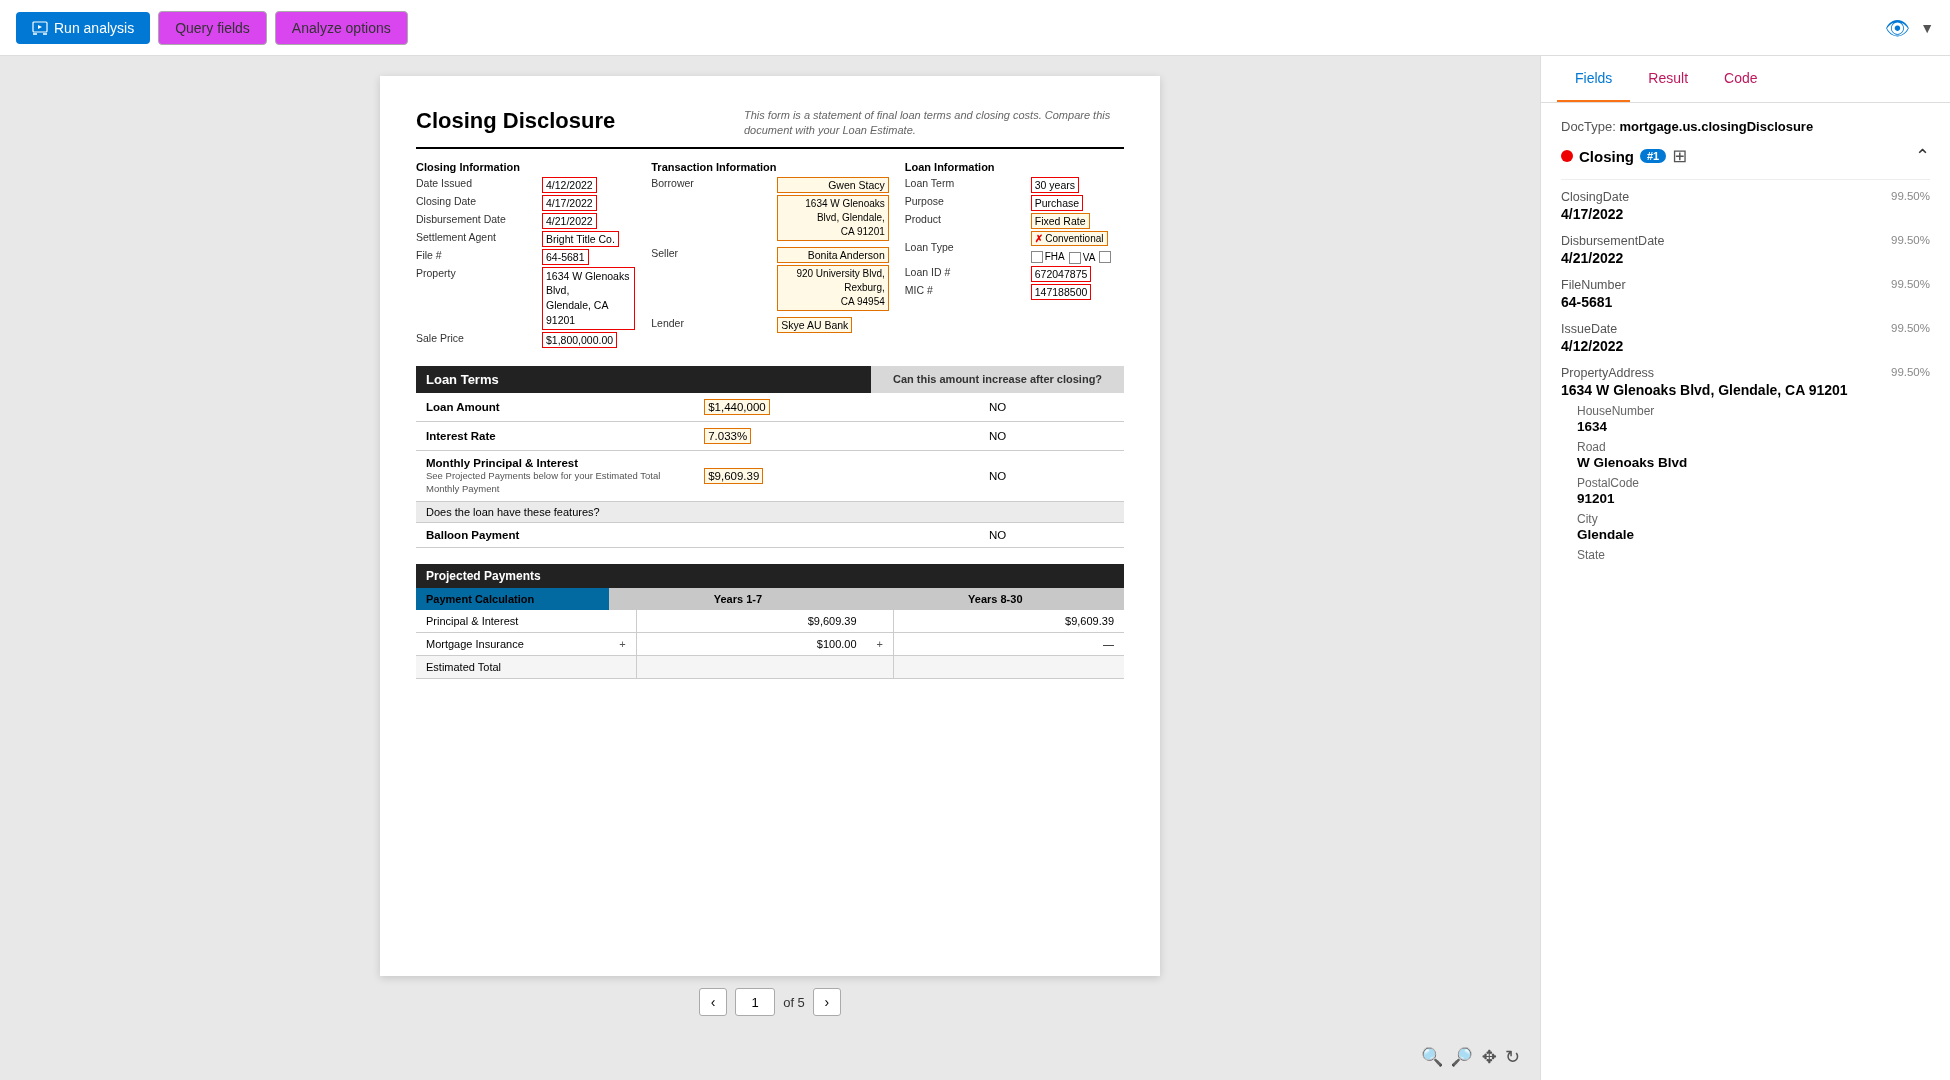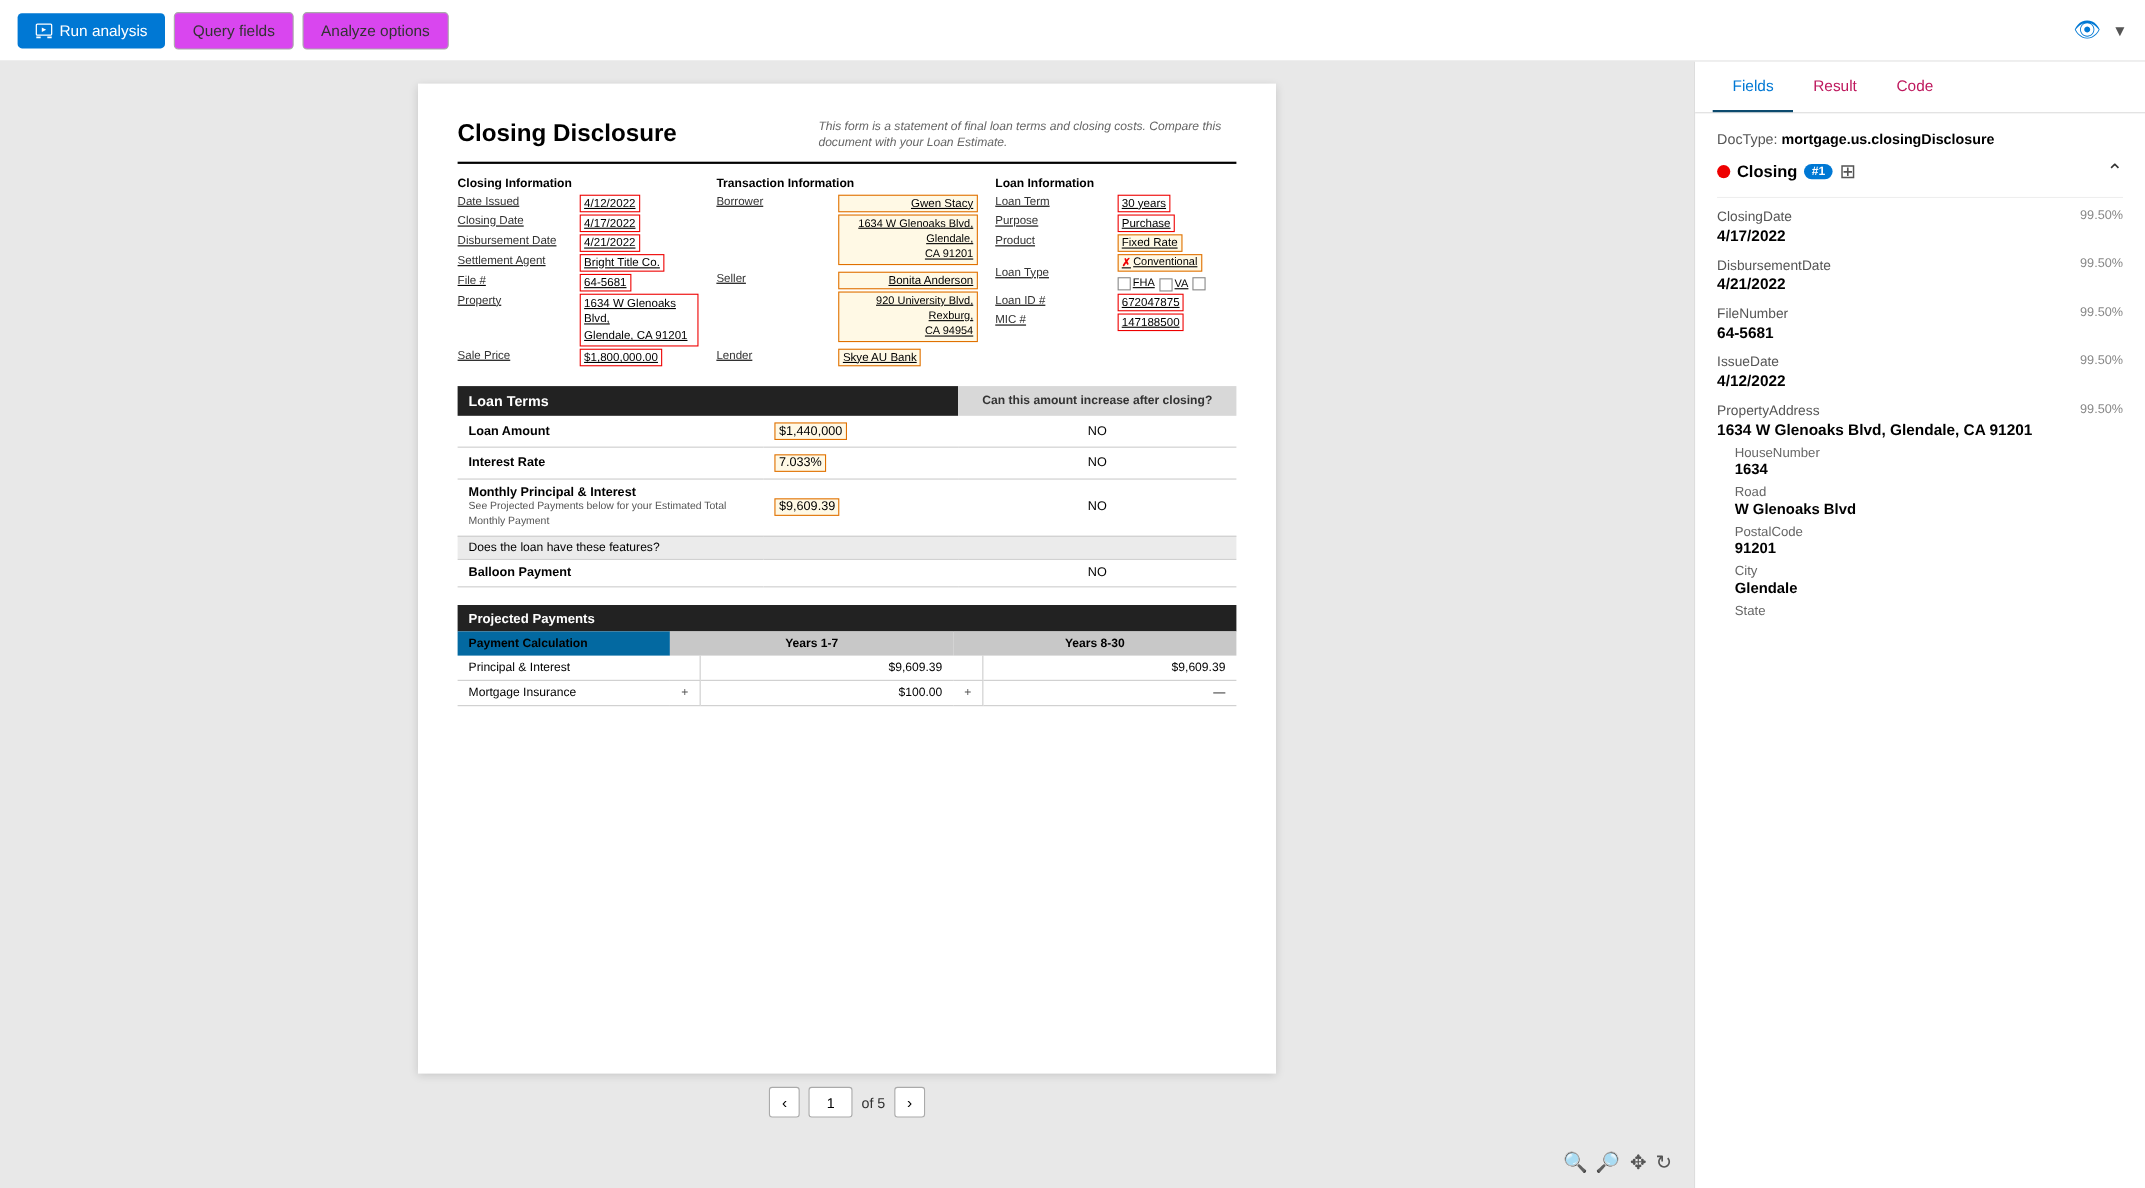--- a/index.html
+++ b/index.html
@@ -41,21 +41,21 @@
     }
 
     
     .cd-title { font-size: 22px; font-weight: bold; color: #000; }
     .cd-subtitle { font-size: 11px; color: #666; font-style: italic; max-width: 380px; line-height: 1.4; }
     .cd-header-row { display: flex; justify-content: space-between; align-items: flex-start; margin-bottom: 12px; border-bottom: 2px solid #000; padding-bottom: 8px; }
 
     .info-section { display: flex; gap: 0; margin-bottom: 16px; }
     .info-col { flex: 1; }
     .info-col-header { font-size: 11px; font-weight: bold; color: #000; margin-bottom: 4px; }
-    .info-row { display: flex; gap: 1px; font-size: 10.5px; margin-bottom: 2px; text-decoration: underline; }
+    .info-row { display: flex; gap: 16px; font-size: 10.5px; margin-bottom: 2px; }
     .info-label { color: #333; white-space: nowrap; min-width: 110px; }
     .info-value { color: #000; }
     .highlight-red { border: 1.5px solid #e00; padding: 1px 3px; display: inline-block; }
     .highlight-orange { border: 1.5px solid #e07000; padding: 1px 3px; display: inline-block; background: rgba(255,200,0,0.1); text-align: right; }
 
     
     .section-table { width: 100%; border-collapse: collapse; margin-bottom: 16px; }
     .section-table th.dark-header { background: #222; color: #fff; font-size: 13px; text-align: left; padding: 6px 10px; }
     .section-table th.gray-header { background: #d8d8d8; color: #333; font-size: 11px; text-align: center; padding: 5px 8px; }
     .section-table td { border-bottom: 1px solid #ccc; padding: 6px 10px; font-size: 11.5px; vertical-align: middle; }
@@ -91,21 +91,21 @@
     .right-panel {
       width: 410px; background: #fff; border-left: 1px solid #ddd;
       display: flex; flex-direction: column; flex-shrink: 0;
     }
     .panel-tabs {
       display: flex; border-bottom: 1px solid #ddd; padding: 0 16px; background: #fff;
     }
     .panel-tab {
       padding: 14px 18px; font-size: 14px; cursor: pointer; border-bottom: 2px solid transparent; color: #be185d;
     }
-    .panel-tab.active { border-bottom: 2px solid #0c4a6e; color: #0078d4; font-weight: 500; }
+    .panel-tab.active { border-bottom: 2px solid #f97316; color: #0078d4; font-weight: 500; }
 
     .panel-body { flex: 1; overflow-y: auto; padding: 16px 20px; }
 
     .doctype-row { font-size: 13px; margin-bottom: 11px; }
     .doctype-label { color: #555; }
     .doctype-value { font-weight: 600; color: #000; }
 
     .section-header {
       display: flex; align-items: center; gap: 6px; margin-bottom: 12px;
       justify-content: space-between;
@@ -311,20 +311,27 @@
           <td class="plus-col"></td>
           <td class="years-col">$9,609.39</td>
         </tr>
         <tr>
           <td class="row-label">Mortgage Insurance</td>
           <td class="plus-col" style="text-align:center; color:#555;">+</td>
           <td class="years-col">$100.00</td>
           <td class="plus-col" style="text-align:center; color:#555;">+</td>
           <td class="years-col">—</td>
         </tr>
+        <tr style="background:#f5f5f5;">
+          <td class="row-label">Estimated Total</td>
+          <td class="plus-col"></td>
+          <td class="years-col"></td>
+          <td class="plus-col"></td>
+          <td class="years-col"></td>
+        </tr>
       </tbody>
         </table>
 
     </div>
 
     <div class="doc-nav">
       <button class="nav-btn">‹</button>
       <input class="page-input" type="text" value="1" style="">
       <span class="of-text">of 5</span>
       <button class="nav-btn">›</button>

